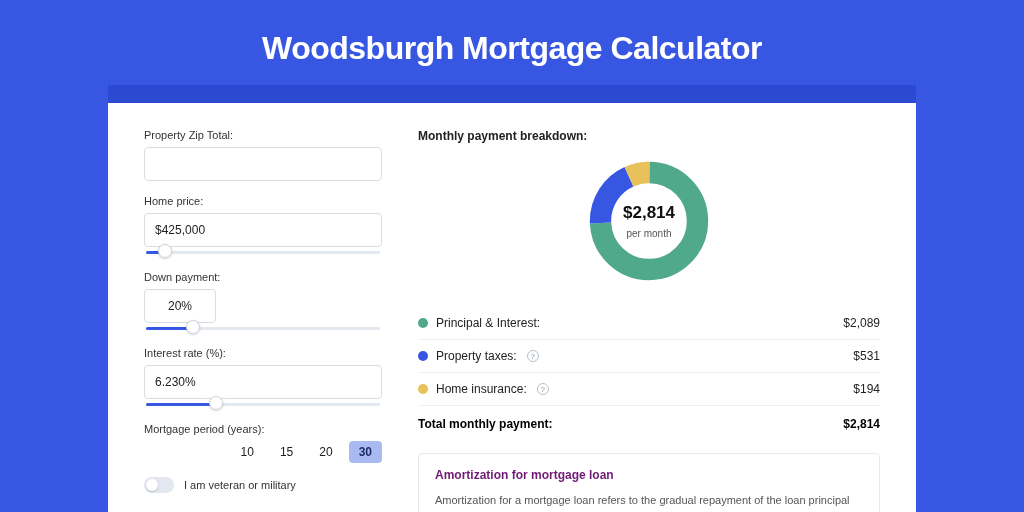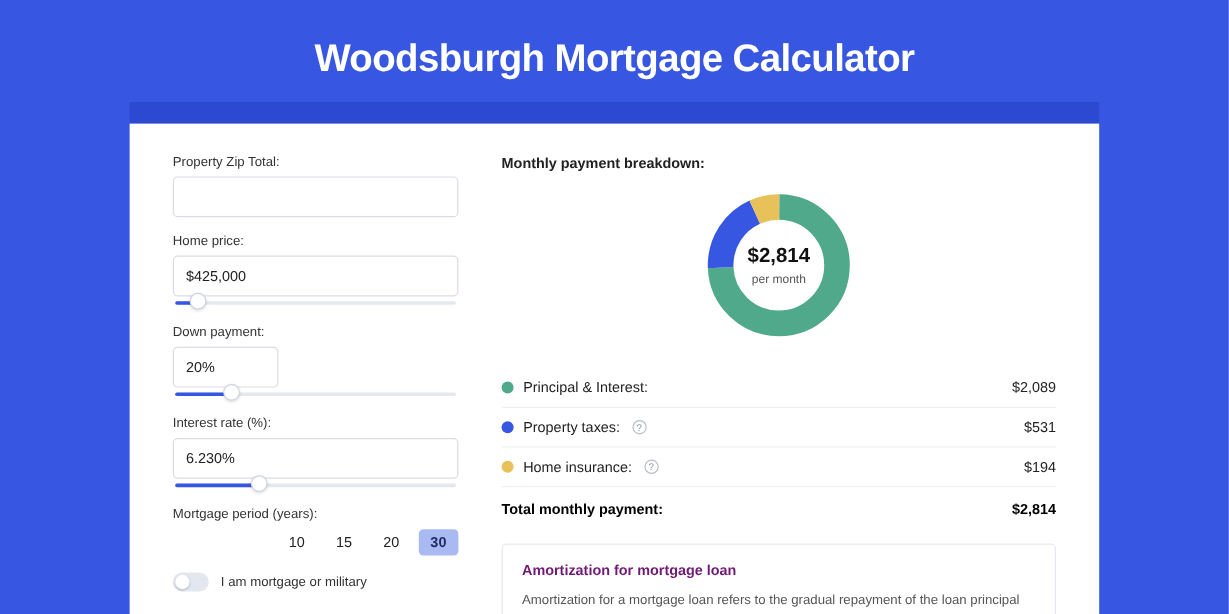--- a/index.html
+++ b/index.html
@@ -57,21 +57,21 @@
   }
   .slider-thumb {
     position: absolute; top: -5px;
     width: 14px; height: 14px; border-radius: 50%;
     background: #fff; border: 1px solid #cfd5df;
     box-shadow: 0 1px 3px rgba(0,0,0,0.15);
     transform: translateX(-7px);
   }
   .down-row { display: flex; gap: 8px; }
   .down-row .dp-amt { flex: 1; }
-  .down-row .dp-pct { width: 88px; }
+  .down-row .dp-pct { width: 72px; text-align: center; }
   .periods { display: flex; gap: 6px; margin-top: 6px; justify-content: flex-end; }
   .period-btn {
     font-size: 12px;
     color: #222;
     padding: 4px 10px;
     border-radius: 4px;
     cursor: pointer;
   }
   .period-btn.active { background: #a9baf3; color: #1d2a5f; font-weight: 600; }
   .toggle-row { display: flex; align-items: center; gap: 10px; margin-top: 14px; }
@@ -179,21 +179,21 @@
               <div class="period-btn">15</div>
               <div class="period-btn">20</div>
               <div class="period-btn active">30</div>
             </div>
         </div>
 
         <div class="toggle-row">
           <div class="toggle">
             <div class="toggle-knob"></div>
           </div>
-          <div class="toggle-label">I am mortgage or military</div>
+          <div class="toggle-label">I am veteran or military</div>
         </div>
 
       </div>
 
       <div class="right">
         <div class="right-title">Monthly payment breakdown:</div>
 
         <div class="donut-wrap">
           <div class="donut">
             <svg viewBox="0 0 42 42" id="donut-svg">

